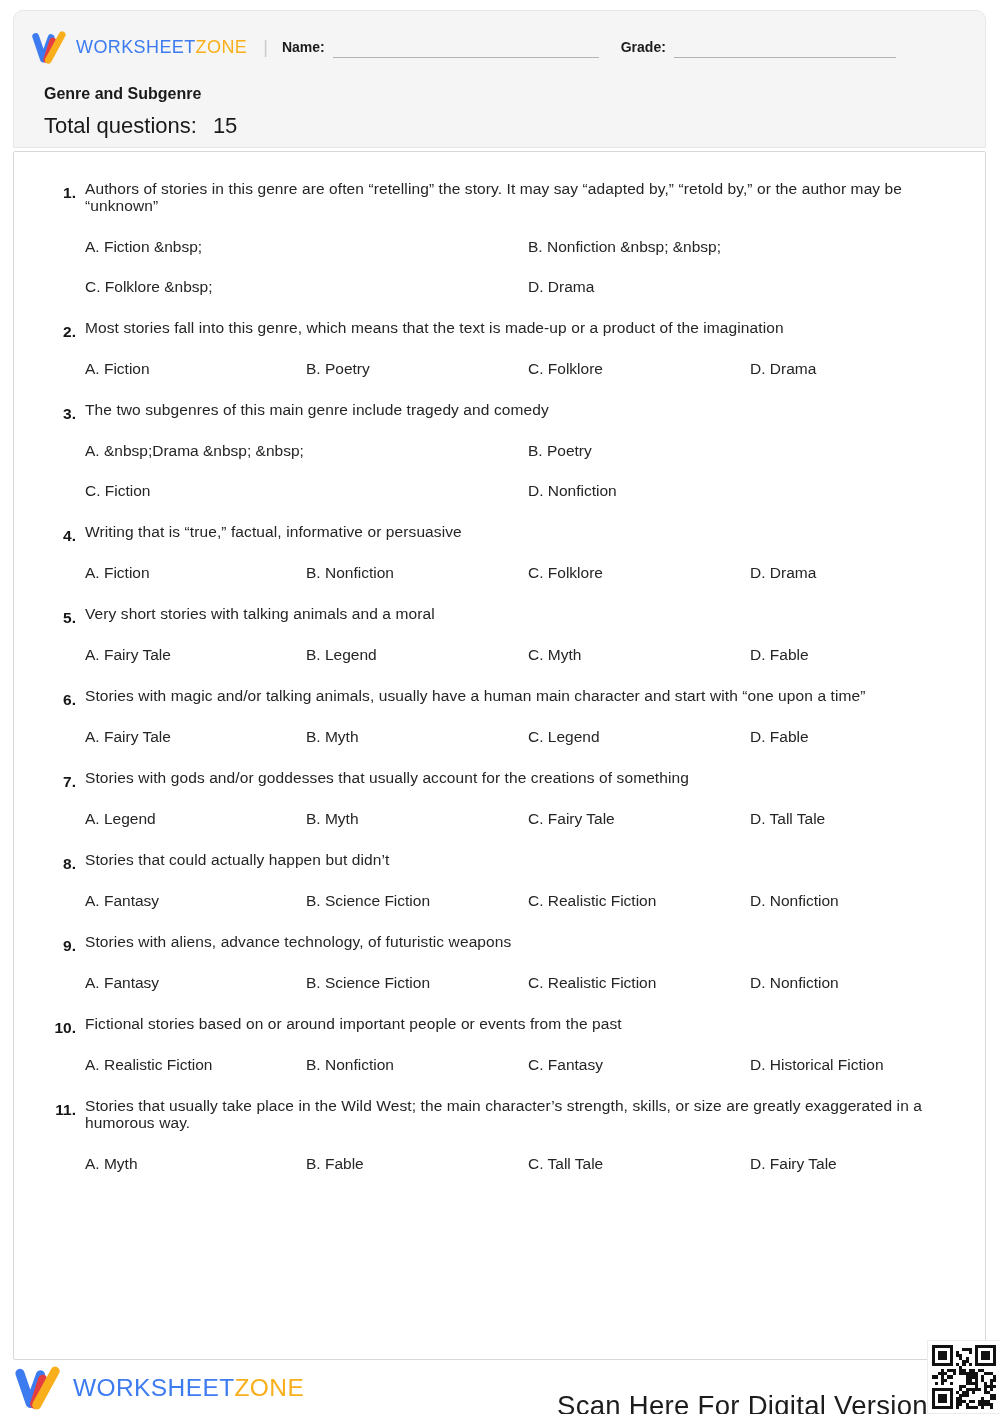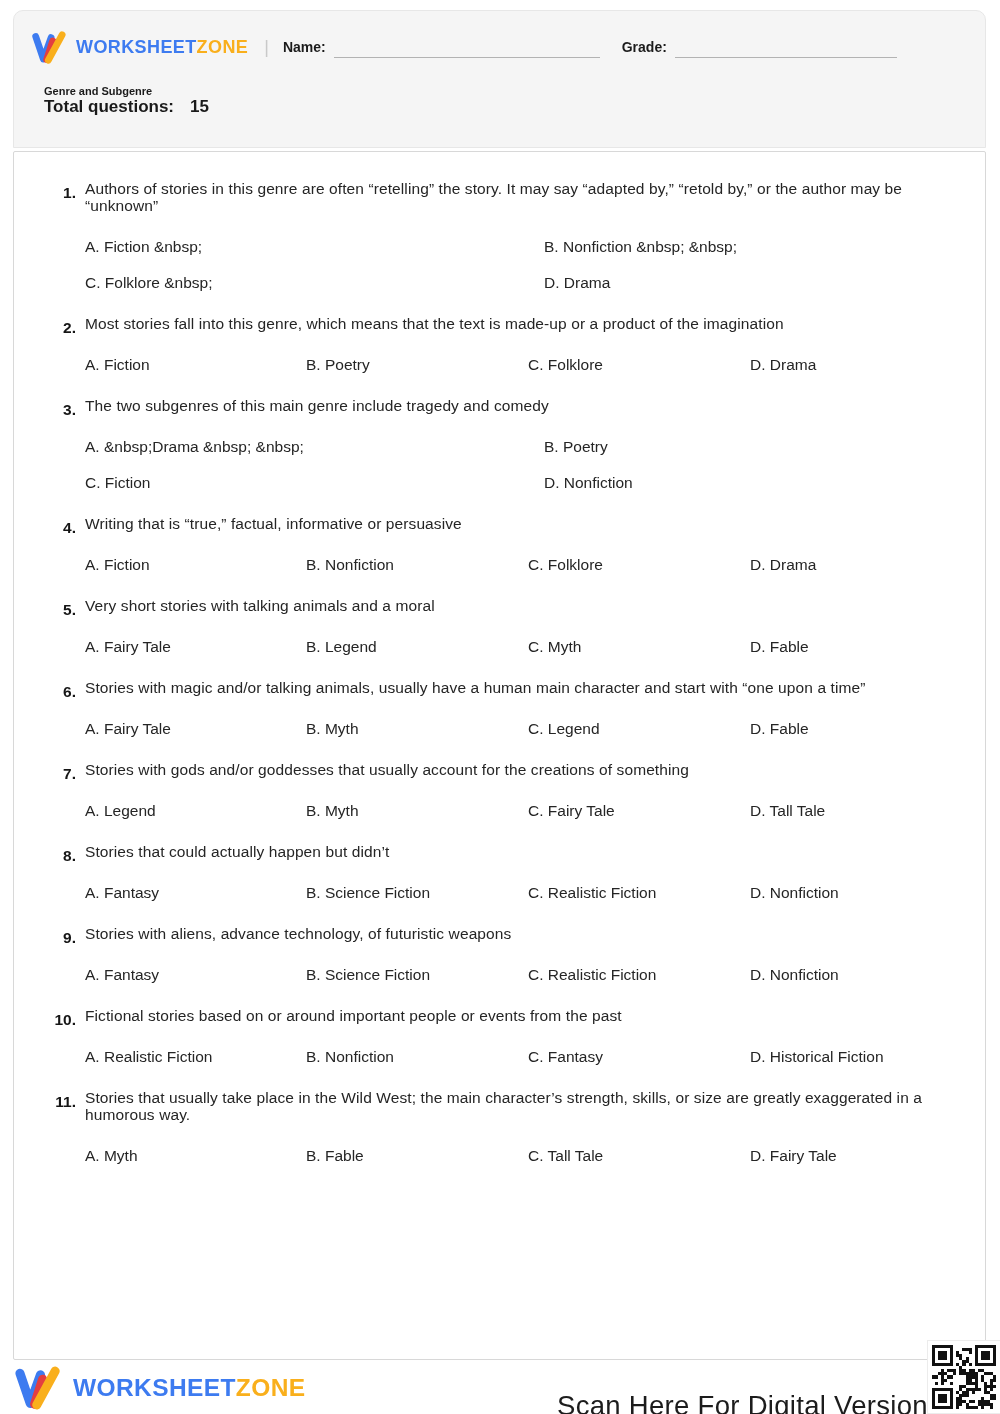--- a/index.html
+++ b/index.html
@@ -10,46 +10,46 @@
 
   
   .header-card {
     position: absolute; left: 13px; top: 10px; width: 973px; height: 138px;
     background: #f5f5f5; border: 1px solid #e7e7e7;
     border-radius: 10px 10px 0 0; padding: 17px 20px 0 17px;
   }
   .brand-row { display: flex; align-items: center; height: 38px; }
   .logo { display: flex; align-items: center; gap: 7px; }
   .logo svg { display: block; }
-  .wordmark { font-weight: bold; font-size: 18px; letter-spacing: 0.4px; white-space: nowrap; }
+  .wordmark { font-weight: normal; font-size: 18px; letter-spacing: 0.4px; white-space: nowrap; }
   .wordmark .w1 { color: #3D7BF0; }
   .wordmark .w2 { color: #F9AF1C; }
   .brand-sep { color: #c9c9c9; font-size: 18px; margin: 0 14px 0 16px; font-weight: 400; }
   .field-label { font-weight: bold; font-size: 14px; color: #1b1b1b; white-space: nowrap; }
   .write-line { border-bottom: 1px solid #b3b3b3; height: 22px; }
   .name-line { width: 266px; margin-left: 8px; }
   .grade-label { margin-left: 22px; }
   .grade-line { width: 222px; margin-left: 8px; }
-  .ws-title { margin-top: 19px; margin-left: 13px; font-size: 11px; font-weight: bold; color: #1a1a1a; }
-  .ws-total { margin-left: 13px; font-size: 17px; font-weight: bold; color: #1a1a1a; }
+  .ws-title { margin-top: 19px; margin-left: 13px; font-size: 16px; font-weight: bold; color: #1a1a1a; }
+  .ws-total { margin-top: 10px; margin-left: 13px; font-size: 22px; font-weight: normal; color: #1a1a1a; }
   .ws-total .total-value { margin-left: 16px; }
 
   
   .question-card {
     position: absolute; left: 13px; top: 151px; width: 973px; height: 1209px;
     background: #ffffff; border: 1px solid #d8d8d8; border-radius: 2px;
     padding: 28px 28px 0 37px;
   }
   .question { display: flex; margin-bottom: 22px; font-size: 15.5px; color: #252525; }
   .qnum { width: 25px; min-width: 25px; text-align: right; font-weight: bold; line-height: 25px; color: #161616; }
   .qbody { flex: 1; margin-left: 9px; }
   .qtext { line-height: 17px; letter-spacing: 0.1px; max-width: 880px; }
   .options { margin-top: 23px; display: grid; row-gap: 20px; line-height: 20px; }
   .options.cols4 { grid-template-columns: 221px 222px 222px 1fr; }
-  .options.cols2 { grid-template-columns: 443px 1fr; gap: 16px; }
+  .options.cols2 { grid-template-columns: 443px 1fr; }
   .option { white-space: nowrap; }
 
   
   .footer-logo { position: absolute; left: 14px; top: 1366px; display: flex; align-items: center; gap: 9px; }
   .footer-logo .wordmark { font-size: 24.5px; letter-spacing: 0.4px; }
   .scan-text {
     position: absolute; left: 557px; top: 1377px; font-size: 27.5px;
     color: #1c1c1c; letter-spacing: 0.3px; white-space: nowrap; margin-top: 13px;
   }
   .qr-box {

